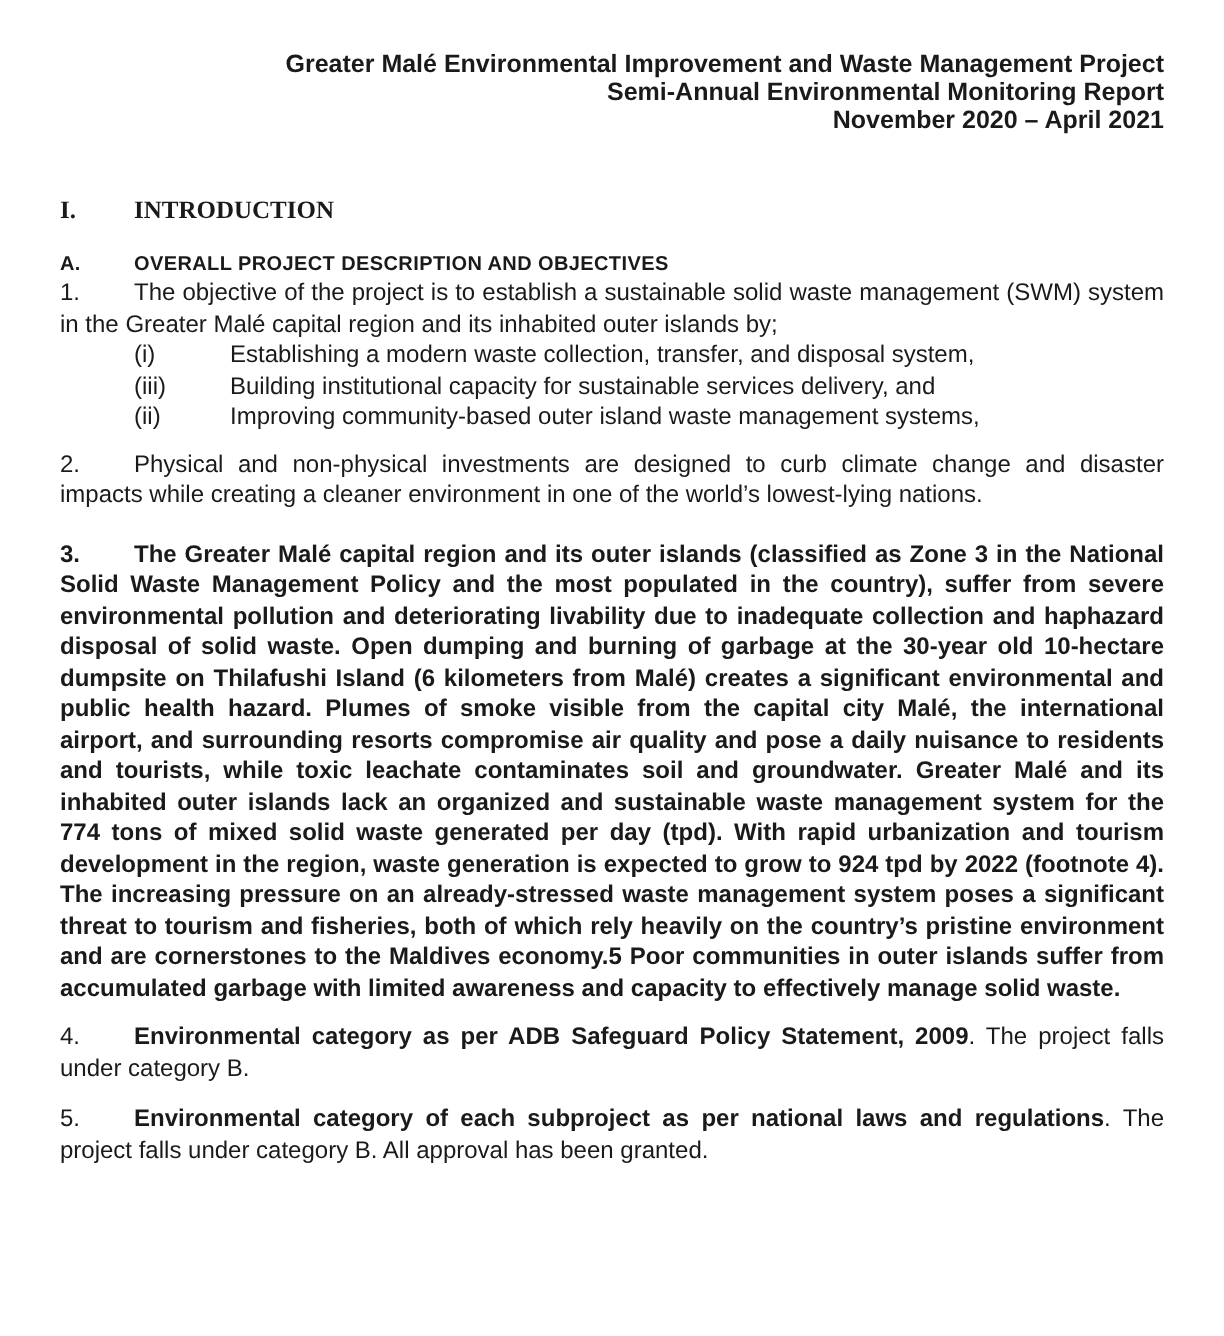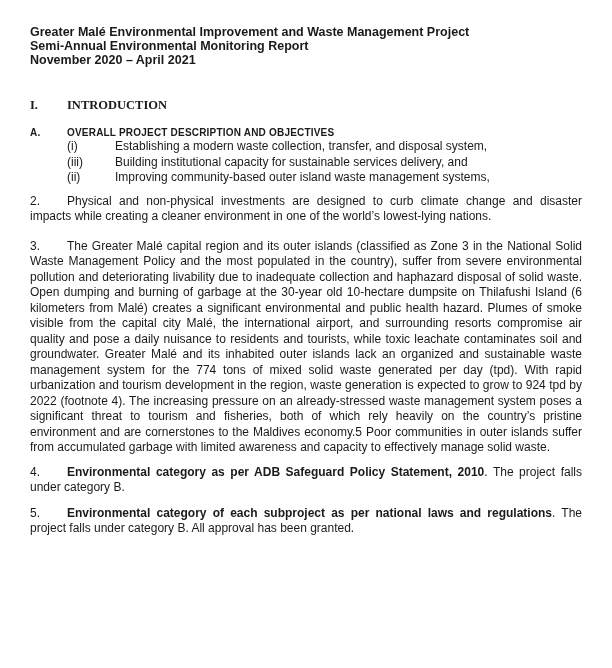--- a/index.html
+++ b/index.html
@@ -14,21 +14,21 @@
     height: 668px;
     padding: 25px 30px 0 30px;
     background: #ffffff;
     font-family: "Liberation Sans", sans-serif;
     font-size: 12px;
     line-height: 15.5px;
     color: #1a1a1a;
     overflow: hidden;
   }
   .title-block {
-    text-align: left;
+    text-align: right;
     font-weight: bold;
     font-size: 12.5px;
     line-height: 14px;
     margin-bottom: 30px;
   }
   .h-main {
     font-weight: bold;
     font-size: 12.5px;
     line-height: 16px;
     margin-bottom: 13px;
@@ -42,21 +42,21 @@
   }
   .num {
     display: inline-block;
     width: 37px;
   }
   .para {
     text-align: justify;
     margin: 0 0 14px 0;
   }
   .para.no-gap { margin-bottom: 0; }
-  .para.p3 { margin-bottom: 9px; }
+  .para.p3 { margin-bottom: 9px; font-weight: bold; }
   .para.p4 { margin-bottom: 10px; }
   .list { margin: 0 0 8px 0; }
   .li { padding-left: 37px; }
   .li-label {
     display: inline-block;
     width: 48px;
   }
   b.lead { font-weight: bold; }
 </style>
 </head>
@@ -67,28 +67,29 @@
   <header class="title-block">
     <div>Greater Malé Environmental Improvement and Waste Management Project</div>
     <div>Semi-Annual Environmental Monitoring Report</div>
     <div>November 2020 – April 2021</div>
   </header>
 
   <div class="h-main"><span class="num">I.</span><span>INTRODUCTION</span></div>
 
   <div class="h-sub"><span class="num">A.</span><span>OVERALL PROJECT DESCRIPTION AND OBJECTIVES</span></div>
 
+  <div class="para no-gap"><span class="num">1.</span><span>The objective of the project is to establish a sustainable solid waste management (SWM) system in the Greater Malé capital region and its inhabited outer islands by;</span></div>
 
   <div class="list">
     <div class="li"><span class="li-label">(i)</span><span>Establishing a modern waste collection, transfer, and disposal system,</span></div>
     <div class="li"><span class="li-label">(iii)</span><span>Building institutional capacity for sustainable services delivery, and</span></div>
     <div class="li"><span class="li-label">(ii)</span><span>Improving community-based outer island waste management systems,</span></div>
   </div>
 
   <div class="para"><span class="num">2.</span><span>Physical and non-physical investments are designed to curb climate change and disaster impacts while creating a cleaner environment in one of the world’s lowest-lying nations.</span></div>
 
   <div class="para p3"><span class="num">3.</span><span>The Greater Malé capital region and its outer islands (classified as Zone 3 in the National Solid Waste Management Policy and the most populated in the country), suffer from severe environmental pollution and deteriorating livability due to inadequate collection and haphazard disposal of solid waste. Open dumping and burning of garbage at the 30-year old 10-hectare dumpsite on Thilafushi Island (6 kilometers from Malé) creates a significant environmental and public health hazard. Plumes of smoke visible from the capital city Malé, the international airport, and surrounding resorts compromise air quality and pose a daily nuisance to residents and tourists, while toxic leachate contaminates soil and groundwater. Greater Malé and its inhabited outer islands lack an organized and sustainable waste management system for the 774 tons of mixed solid waste generated per day (tpd). With rapid urbanization and tourism development in the region, waste generation is expected to grow to 924 tpd by 2022 (footnote 4). The increasing pressure on an already-stressed waste management system poses a significant threat to tourism and fisheries, both of which rely heavily on the country’s pristine environment and are cornerstones to the Maldives economy.5 Poor communities in outer islands suffer from accumulated garbage with limited awareness and capacity to effectively manage solid waste.</span></div>
 
-  <div class="para p4"><span class="num">4.</span><b class="lead">Environmental category as per ADB Safeguard Policy Statement, 2010</b><span>. The project falls under category B.</span></div>
+  <div class="para p4"><span class="num">4.</span><b class="lead">Environmental category as per ADB Safeguard Policy Statement, 2009</b><span>. The project falls under category B.</span></div>
 
   <div class="para"><span class="num">5.</span><b class="lead">Environmental category of each subproject as per national laws and regulations</b><span>. The project falls under category B. All approval has been granted.</span></div>
 
 </div>
 
 </body></html>

